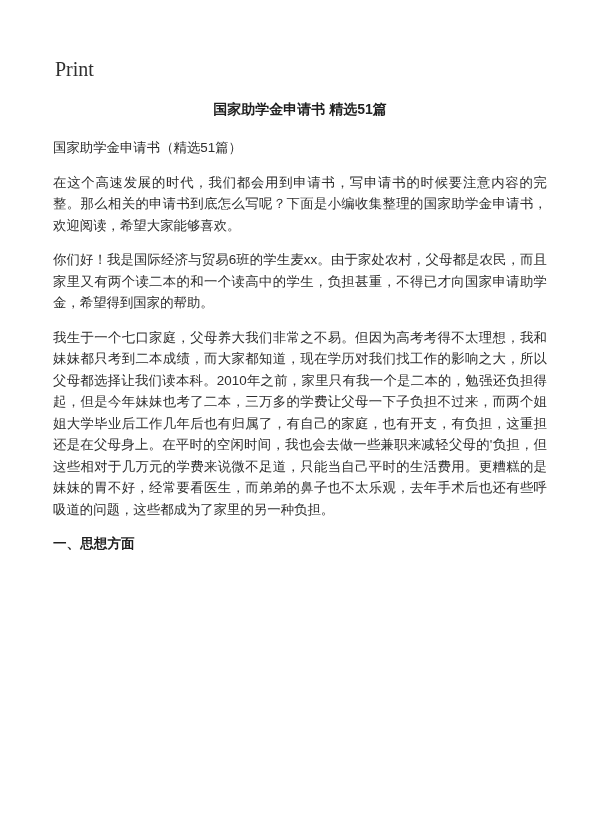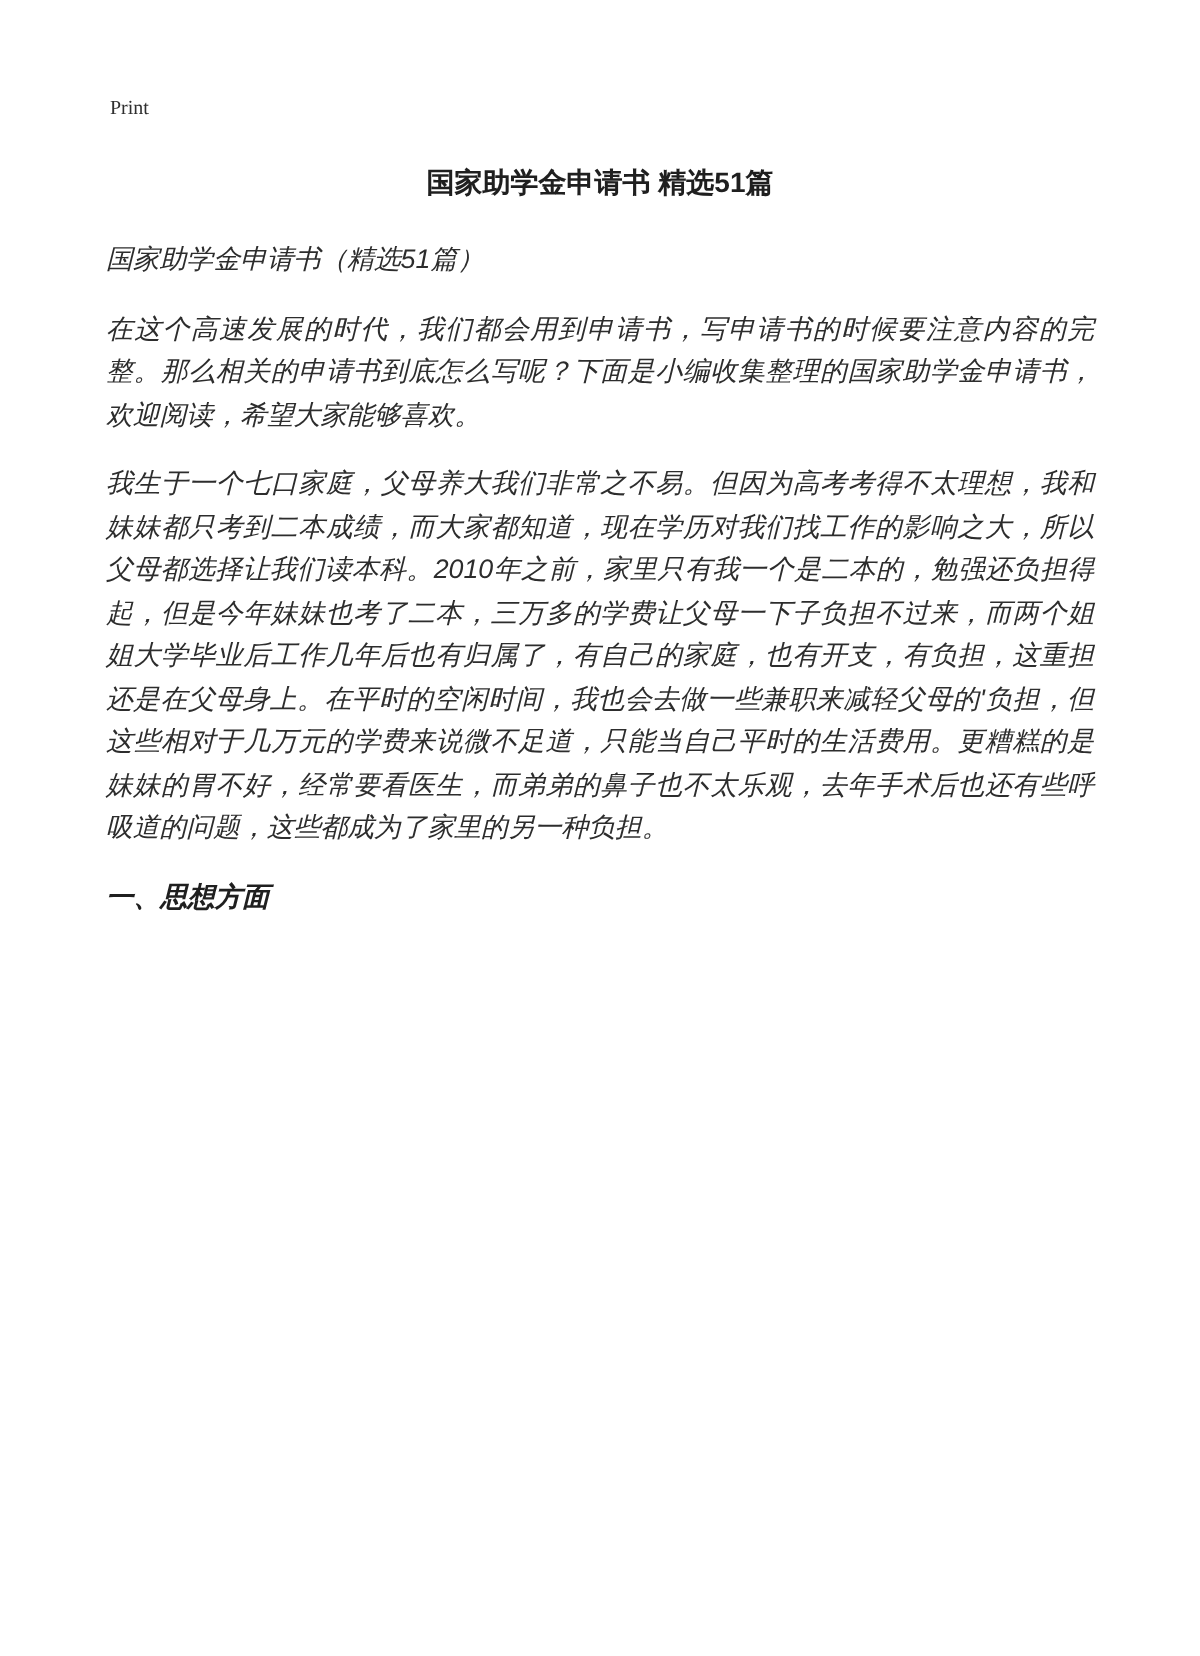--- a/index.html
+++ b/index.html
@@ -11,23 +11,23 @@
     font-family: "Liberation Sans", sans-serif;
   }
   .page {
     width: 600px;
     height: 828px;
     background: #ffffff;
     position: relative;
   }
   .print-link {
     display: inline-block;
-    margin: 47px 0 0 55px;
+    margin: 62px 0 0 55px;
     font-family: "Liberation Serif", serif;
-    font-size: 10px;
+    font-size: 20px;
     color: #2f2f2f;
     line-height: 15px;
     cursor: pointer;
     text-decoration: none;
   }
   .doc-title {
     margin: 18px 20px 0 20px;
     text-align: center;
     font-size: 14px;
     font-weight: bold;
@@ -35,21 +35,20 @@
     line-height: 22px;
     font-family: "Liberation Sans", sans-serif;
   }
   .article {
     margin: 17px 53px 0 53px;
     width: 494px;
     color: #2d2d2d;
     font-size: 13.4px;
     line-height: 21.5px;
     text-align: justify;
-    font-style: italic;
   }
   .doc-paragraph {
     margin: 0 0 13px 0;
     font-weight: normal;
   }
   .doc-heading {
     margin: 1px 0 13px 0;
     font-size: 13.6px;
     font-weight: bold;
     color: #1f1f1f;
@@ -61,16 +60,17 @@
 <body>
 
 <div class="page">
   <a class="print-link" href="#">Print</a>
 
   <h1 class="doc-title">国家助学金申请书 精选51篇</h1>
 
   <div class="article">
       <p class="doc-paragraph">国家助学金申请书（精选51篇）</p>
       <p class="doc-paragraph">在这个高速发展的时代，我们都会用到申请书，写申请书的时候要注意内容的完整。那么相关的申请书到底怎么写呢？下面是小编收集整理的国家助学金申请书，欢迎阅读，希望大家能够喜欢。</p>
+      <p class="doc-paragraph">你们好！我是国际经济与贸易6班的学生麦xx。由于家处农村，父母都是农民，而且家里又有两个读二本的和一个读高中的学生，负担甚重，不得已才向国家申请助学金，希望得到国家的帮助。</p>
       <p class="doc-paragraph">我生于一个七口家庭，父母养大我们非常之不易。但因为高考考得不太理想，我和妹妹都只考到二本成绩，而大家都知道，现在学历对我们找工作的影响之大，所以父母都选择让我们读本科。2010年之前，家里只有我一个是二本的，勉强还负担得起，但是今年妹妹也考了二本，三万多的学费让父母一下子负担不过来，而两个姐姐大学毕业后工作几年后也有归属了，有自己的家庭，也有开支，有负担，这重担还是在父母身上。在平时的空闲时间，我也会去做一些兼职来减轻父母的'负担，但这些相对于几万元的学费来说微不足道，只能当自己平时的生活费用。更糟糕的是妹妹的胃不好，经常要看医生，而弟弟的鼻子也不太乐观，去年手术后也还有些呼吸道的问题，这些都成为了家里的另一种负担。</p>
       <h3 class="doc-heading">一、思想方面</h3>
     </div>
 </div>
 
 </body></html>

